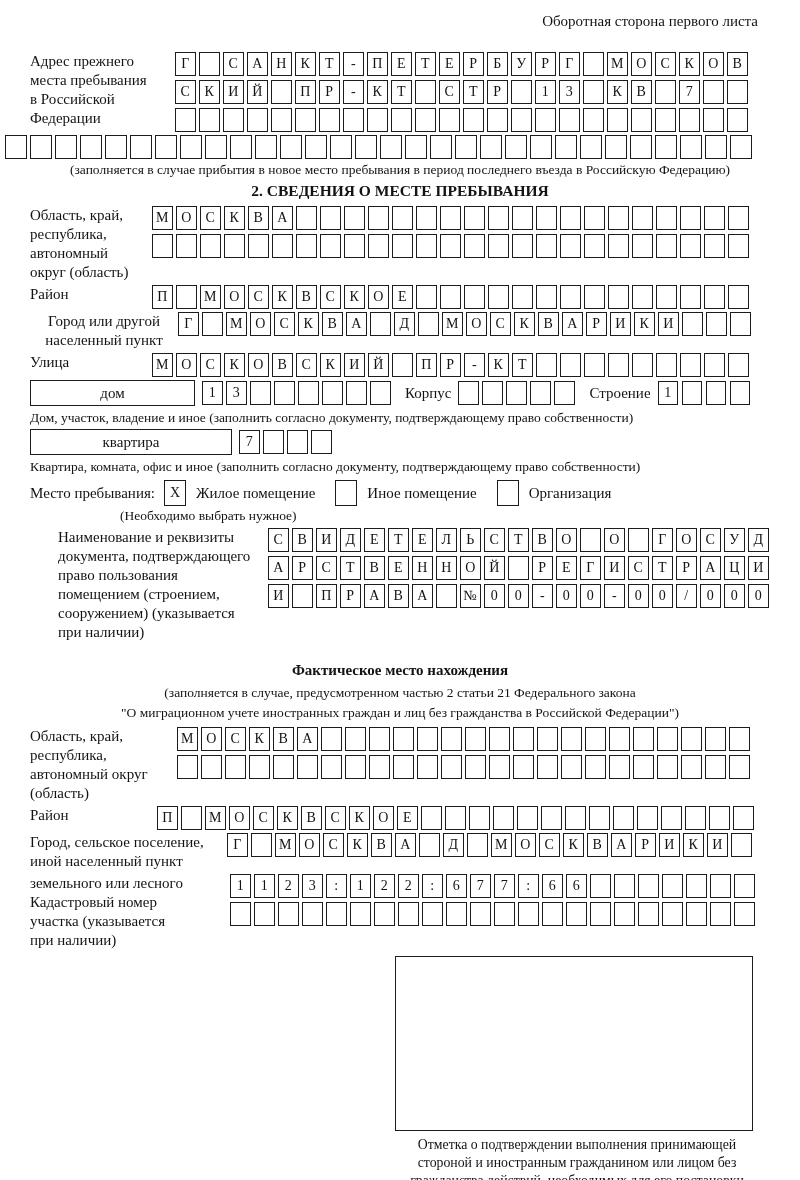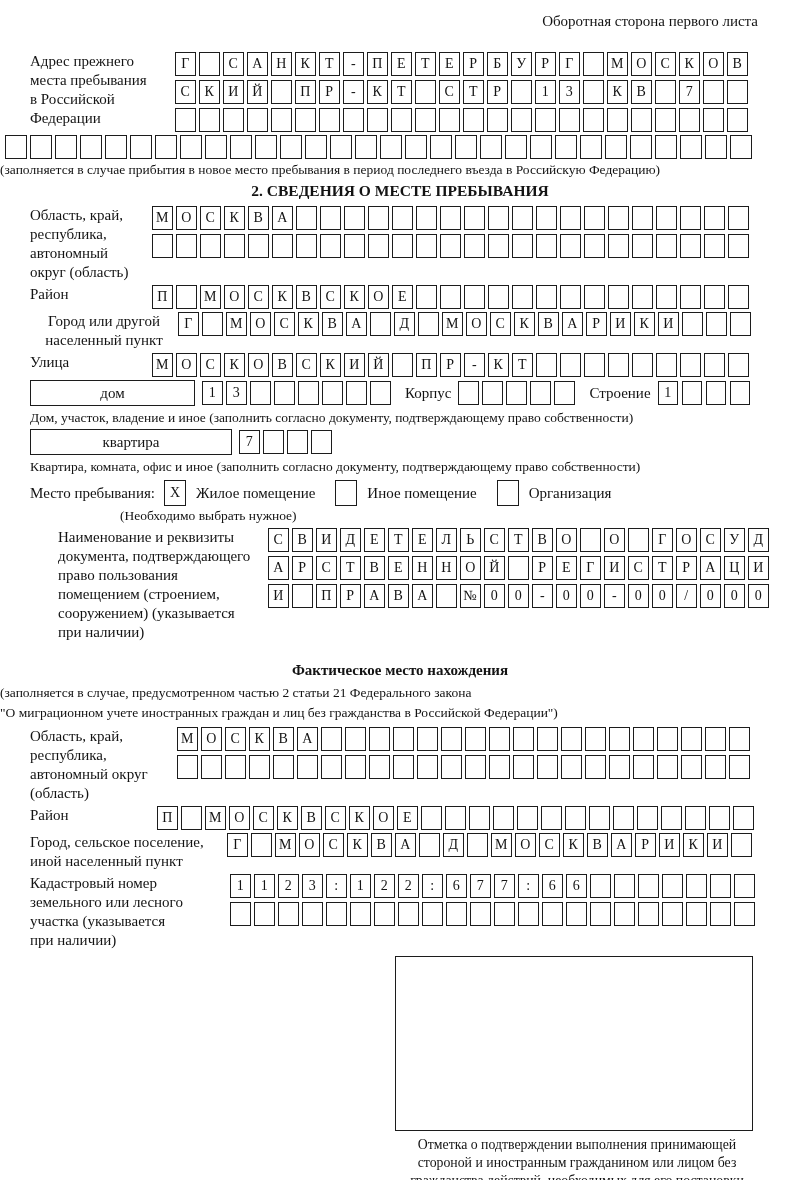--- a/index.html
+++ b/index.html
@@ -18,21 +18,21 @@
     margin-right:3.5px;font-size:14px;line-height:1;
   }
   .rows{display:flex;flex-direction:column;row-gap:4px;}
   .full .cell{width:21.5px;}
   
   .field{display:flex;margin-left:30px;margin-bottom:3px;align-items:flex-start;}
   .lbl{font-size:15px;line-height:19px;flex:none;}
   .lw145{width:145px;} .lw122{width:122px;} .lw148{width:148px;text-align:center;} .lw210{width:210px;}
   .lw147{width:147px;} .lw127{width:127px;} .lw197{width:197px;} .lw200{width:200px;}
   .caption{font-size:13.5px;line-height:17px;margin:2px 0 3px 30px;}
-  .caption.center{text-align:left;margin-left:0;}
+  .caption.center{text-align:center;margin-left:0;}
   .sec-title{font-size:15.5px;font-weight:bold;text-align:center;margin:4px 0 6px 0;}
   .sub-title{font-size:15px;font-weight:bold;text-align:center;margin:20px 0 5px 0;}
   
   .inline-row{display:flex;align-items:center;margin-left:30px;margin-bottom:3px;}
   .named-box{
     border:1.5px solid #1c1c1c;height:26px;box-sizing:border-box;flex:none;
     display:flex;align-items:center;justify-content:center;font-size:15px;margin-right:7px;
   }
   .nb-house{width:165px;} .nb-flat{width:202px;}
   .inline-lbl{font-size:15px;margin:0 7px 0 11px;flex:none;}
@@ -603,22 +603,22 @@
         <span class="cell">Р</span>
         <span class="cell">И</span>
         <span class="cell">К</span>
         <span class="cell">И</span>
         <span class="cell"></span>
       </div>
   </div>
 
   <div class="field">
     <div class="lbl lw200">
+        <div>земельного или лесного</div>
         <div>Кадастровый номер</div>
-        <div>земельного или лесного</div>
         <div>участка (указывается</div>
         <div>при наличии)</div>
       </div>
     <div class="rows">
       <div class="cells">
           <span class="cell">1</span>
           <span class="cell">1</span>
           <span class="cell">2</span>
           <span class="cell">3</span>
           <span class="cell">:</span>

